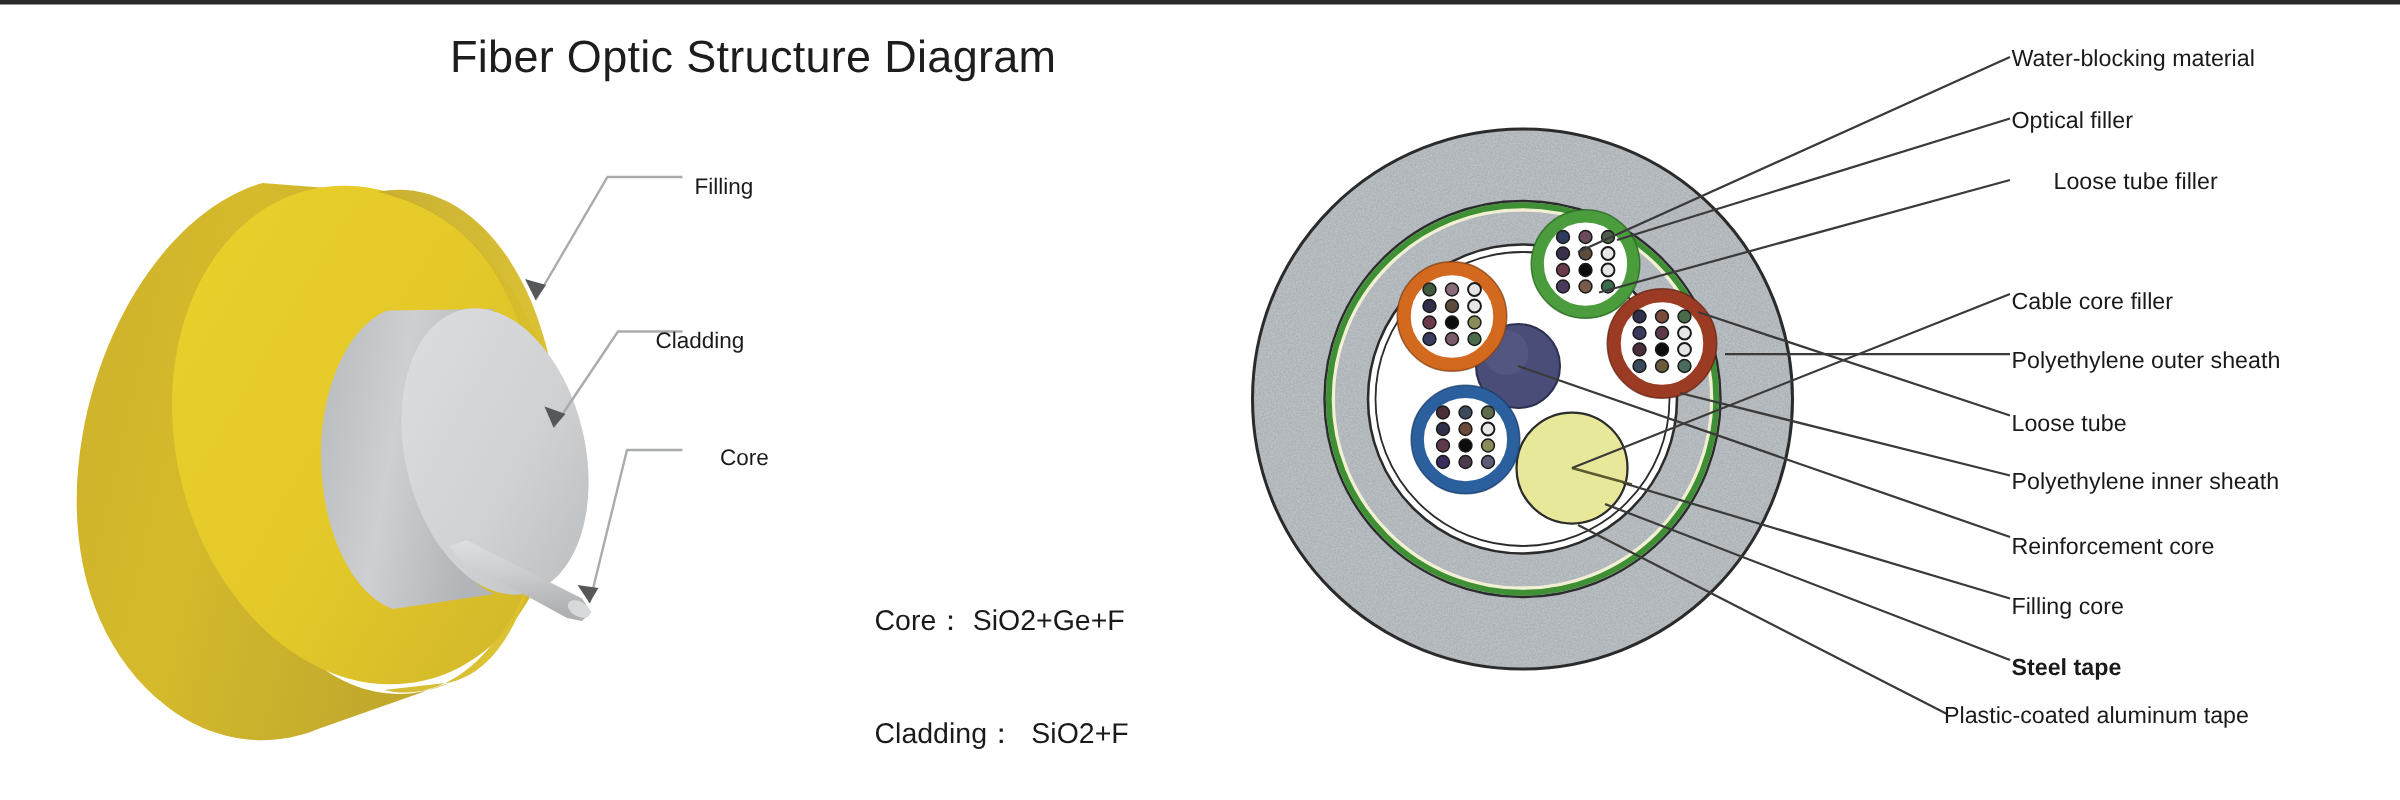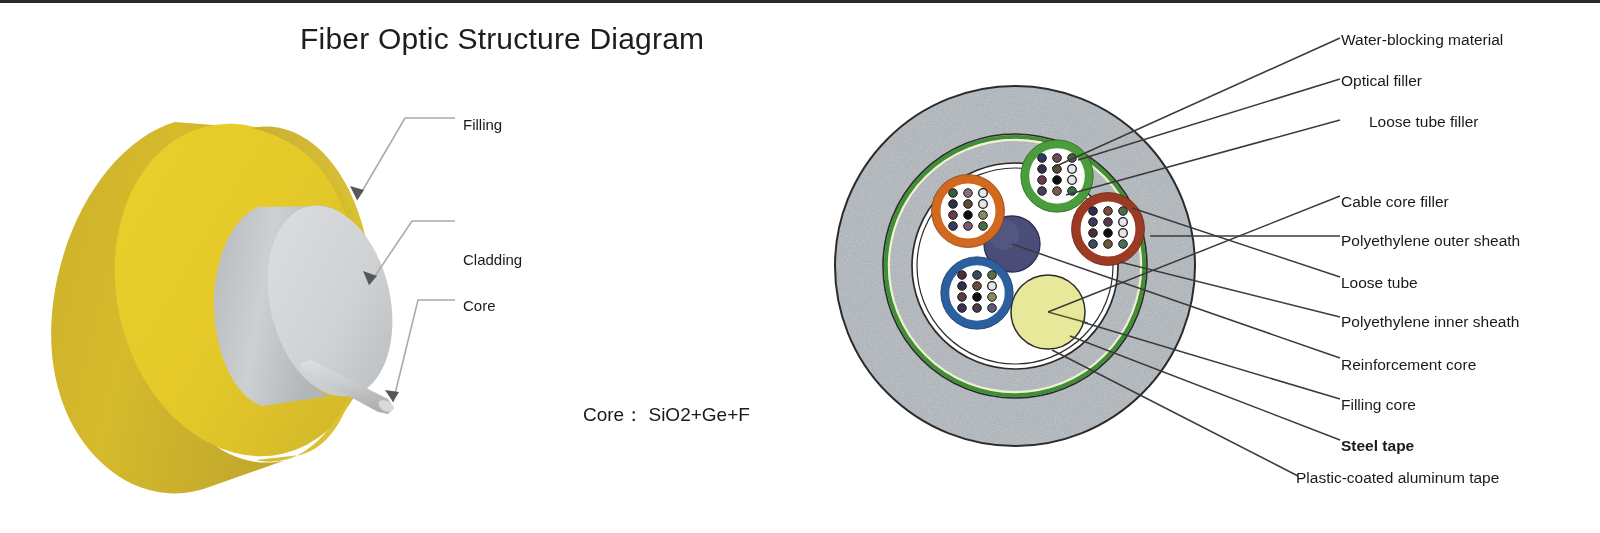--- a/index.html
+++ b/index.html
@@ -110,25 +110,26 @@
       <path d="M 455 300 L 418 300 L 393 402"></path>
     </g>
     <g fill="#555759">
       <path d="M 357 200 L 350 186 L 364 190 Z"></path>
       <path d="M 369 285 L 363 271 L 377 276 Z"></path>
       <path d="M 393 402 L 385 390 L 399 392 Z"></path>
     </g>
   </svg>
 
   <div class="lbl lbl-l" style="left:463px;top:117px;">Filling</div>
-  <div class="lbl lbl-l" style="left:463px;top:220px;margin-top:32px;">Cladding</div>
-  <div class="lbl lbl-l" style="left:463px;top:298px;">Core</div>
+  <div class="lbl lbl-l" style="left:437px;top:220px;">Cladding</div>
+  <div class="lbl lbl-l" style="left:480px;top:298px;">Core</div>
 
   <div class="legend">
     <div>Core： SiO2+Ge+F</div>
+    <div>Cladding：  SiO2+F</div>
     
   </div>
 
   <svg width="780" height="533" viewBox="0 0 780 533" style="position:absolute;left:820px;top:0;">
     <defs>
 
       <filter id="speck" x="-10%" y="-10%" width="120%" height="120%">
         <feTurbulence type="fractalNoise" baseFrequency="0.55" numOctaves="4" seed="7" result="n"></feTurbulence>
         <feColorMatrix in="n" type="matrix" values="0 0 0 0 0.62  0 0 0 0 0.65  0 0 0 0 0.67  0 0 0 0 1"></feColorMatrix>
         <feComposite in2="SourceGraphic" operator="in"></feComposite>

